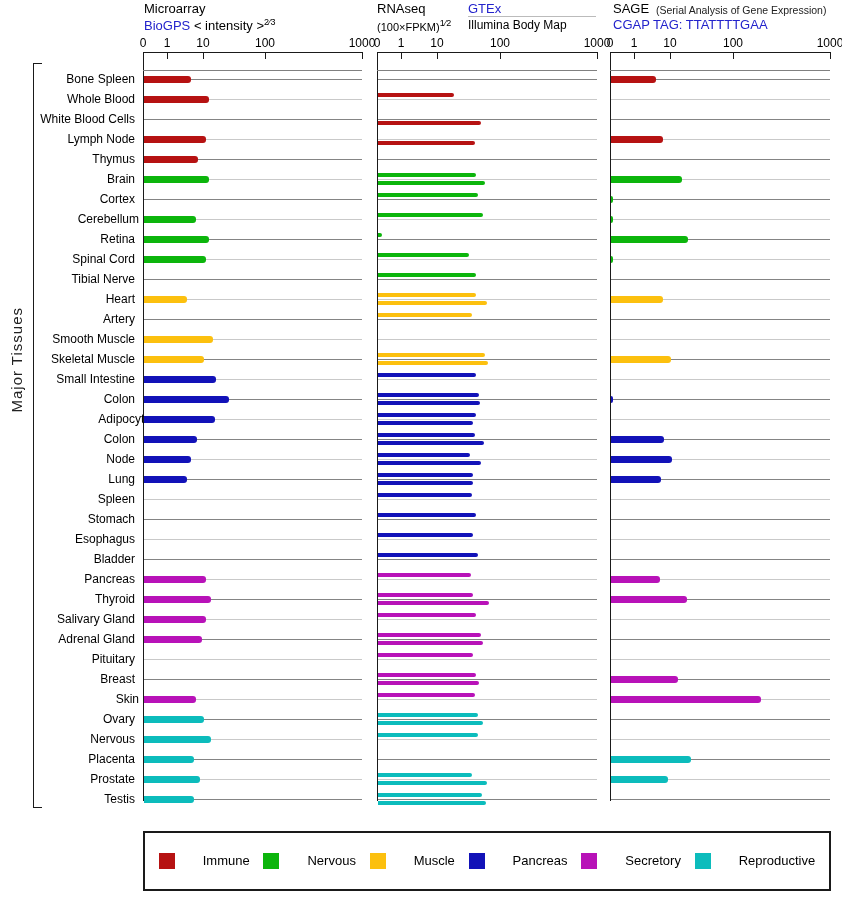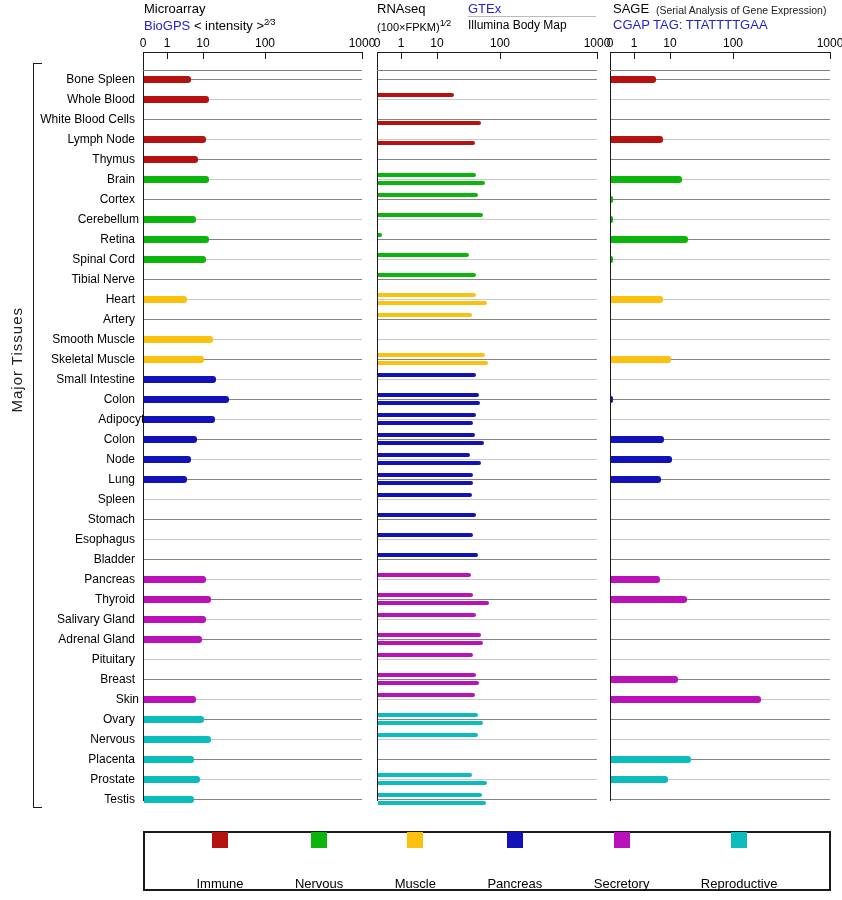--- a/index.html
+++ b/index.html
@@ -16,21 +16,21 @@
   .tissue-label{position:absolute;font-size:12px;height:16px;line-height:16px;text-align:right;white-space:nowrap;}
   .row-line{position:absolute;height:1px;}
   .bar{position:absolute;}
   .panel-border{position:absolute;width:1px;background:#1a1a1a;}
   .axis-line{position:absolute;height:1px;background:#1a1a1a;}
   .axis-tick{position:absolute;width:1px;height:7px;background:#1a1a1a;}
   .top-edge{position:absolute;height:1px;background:#808080;}
   .bracket{position:absolute;background:#1a1a1a;}
   #legend-box{position:absolute;left:143px;top:831px;width:684px;height:56px;
               border:2px solid #1a1a1a;display:flex;align-items:center;justify-content:space-evenly;}
-  .legend-item{display:flex;align-items:center;gap:28px;flex-direction:column;}
+  .legend-item{display:flex;gap:28px;}
   .legend-swatch{width:16px;height:16px;}
   .legend-label{font-size:13px;}
   .gtex-underline{position:absolute;height:1px;background:#bbbbbb;}
 </style>
 </head>
 <body>
 
 <div id="canvas">
 
   <div class="abs vlabel" style="left:8px;top:307px;">Major Tissues</div>

